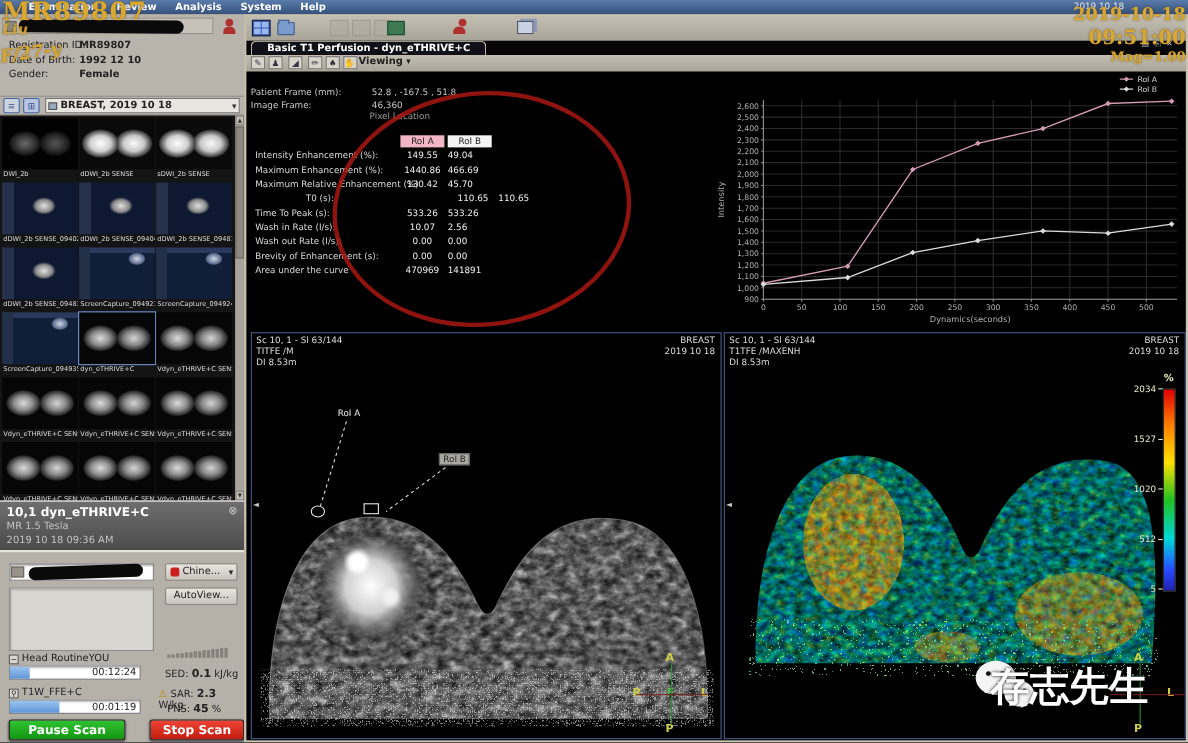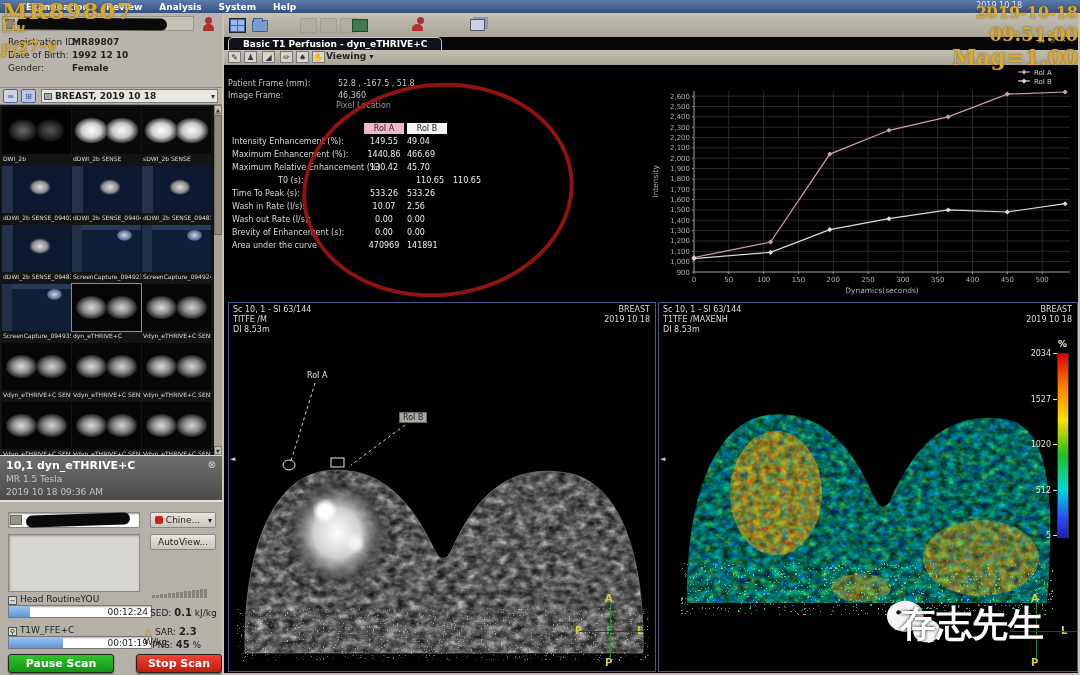--- a/index.html
+++ b/index.html
@@ -16,21 +16,21 @@
   #menu-date { position:absolute; right:58px; top:1px; color:#e8e8e8; font-size:8px; }
 
   
   .wm { color:#d8a830; font-family:"DejaVu Serif","Liberation Serif",serif;
     font-weight:bold; text-shadow:0 0 2px rgba(90,60,0,.8); z-index:60; pointer-events:none; }
   #wm-id { left:2px; top:-3px; font-size:23px; letter-spacing:1px; }
   #wm-name { left:2px; top:20px; font-size:13px; font-style:italic; opacity:.9; }
   #wm-age { left:0px; top:38px; font-size:16px; font-style:italic; transform:rotate(-8deg); }
   #wm-date { right:2px; top:3px; font-size:16px; }
   #wm-time { right:2px; top:24px; font-size:18px; }
-  #wm-mag { right:2px; top:44px; font-size:22px; }
+  #wm-mag { right:2px; top:44px; font-size:12px; }
   #wm-brand { right:36px; top:600px; font-size:36px; color:#fff;
     font-family:"DejaVu Sans",sans-serif; text-shadow:0 0 3px #000; }
 
   #corner-icons { right:14px; top:36px; display:flex; gap:5px; z-index:55; }
   #corner-icons span { font-size:7px; color:#ddd; }
 
   
   #left-col { left:0; top:13px; width:222px; height:662px; background:#b8b4ac; }
 
   #patient-panel { left:0; top:0; width:222px; height:75px; background:#b8b4ac;
@@ -116,21 +116,21 @@
   #chine-btn { left:150px; top:10px; width:66px; height:16px; line-height:14px; }
   #chine-flag { position:absolute; left:4px; top:3px; width:8px; height:8px; background:#cc2020; border-radius:2px; }
   #chine-arrow { position:absolute; right:3px; top:1px; font-size:8px; }
   #autoview-btn { left:150px; top:32px; width:66px; height:16px; line-height:14px; }
   #scan-list { left:8px; top:32px; width:132px; height:58px; background:#d8d6d0; }
   #level-ind { left:152px; top:84px; width:66px; height:12px; display:flex; align-items:flex-end; gap:1px; }
   #level-ind i { display:block; width:3px; background:#86827a; }
   .exam-row { position:absolute; font-size:9px; color:#222; }
   .exam-icon { display:inline-block; width:9px; height:9px; border:1px solid #555;
     background:#d8d6d0; font-size:7px; line-height:8px; text-align:center; vertical-align:-1px; }
-  .pbar { position:absolute; width:144px; height:13px; background:#fff; border:1px solid #777;
+  .pbar { position:absolute; width:120px; height:13px; background:#fff; border:1px solid #777;
     box-shadow:inset 1px 1px 2px #aaa; }
   .pfill { height:100%; background:linear-gradient(#9cc4ee,#5e96d8); }
   .ptime { position:absolute; right:3px; top:1px; font-size:9px; color:#222; }
   .meas { position:absolute; font-size:9px; color:#222; }
   .meas b { font-size:10px; }
   #sar-warn { color:#b88a00; font-size:9px; }
   .scan-btn { position:absolute; top:152px; height:19px; border-radius:3px; color:#fff;
     font-weight:bold; font-size:11px; text-align:center; line-height:18px;
     border:1px solid #222; box-shadow:0 1px 2px #555; }
   #pause-btn { left:8px; width:106px; background:linear-gradient(#2fc42f,#149414); }

